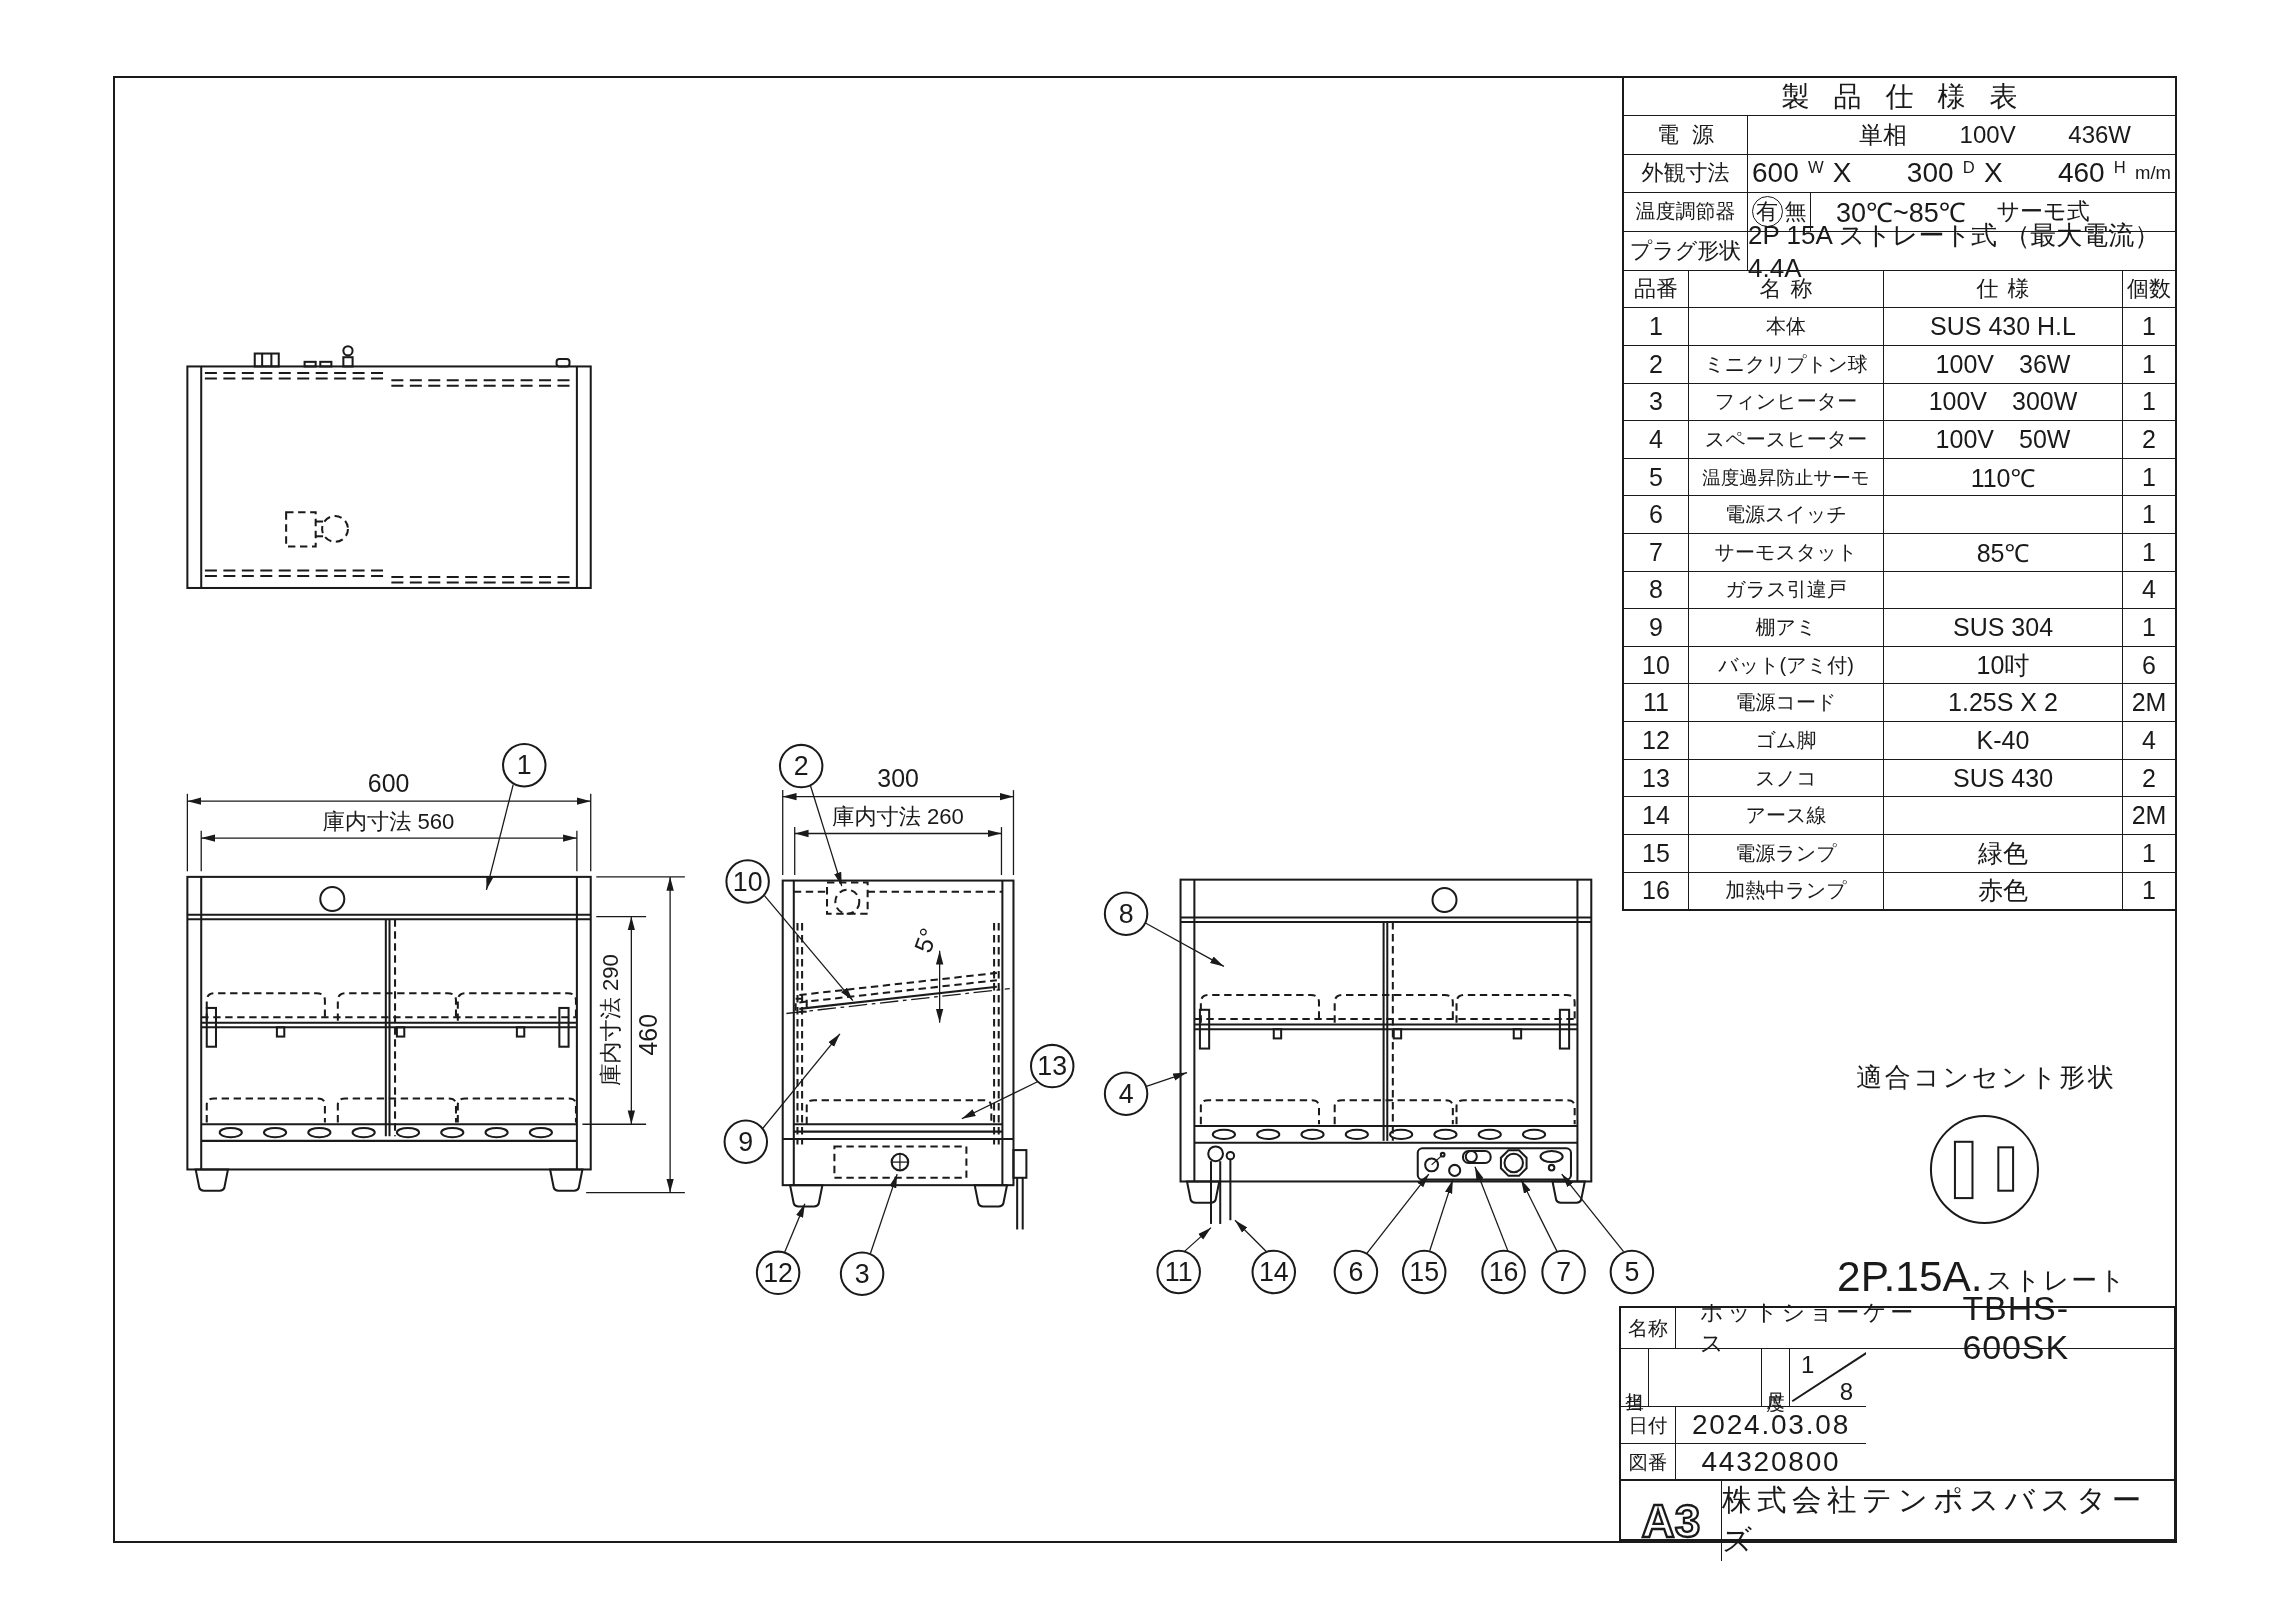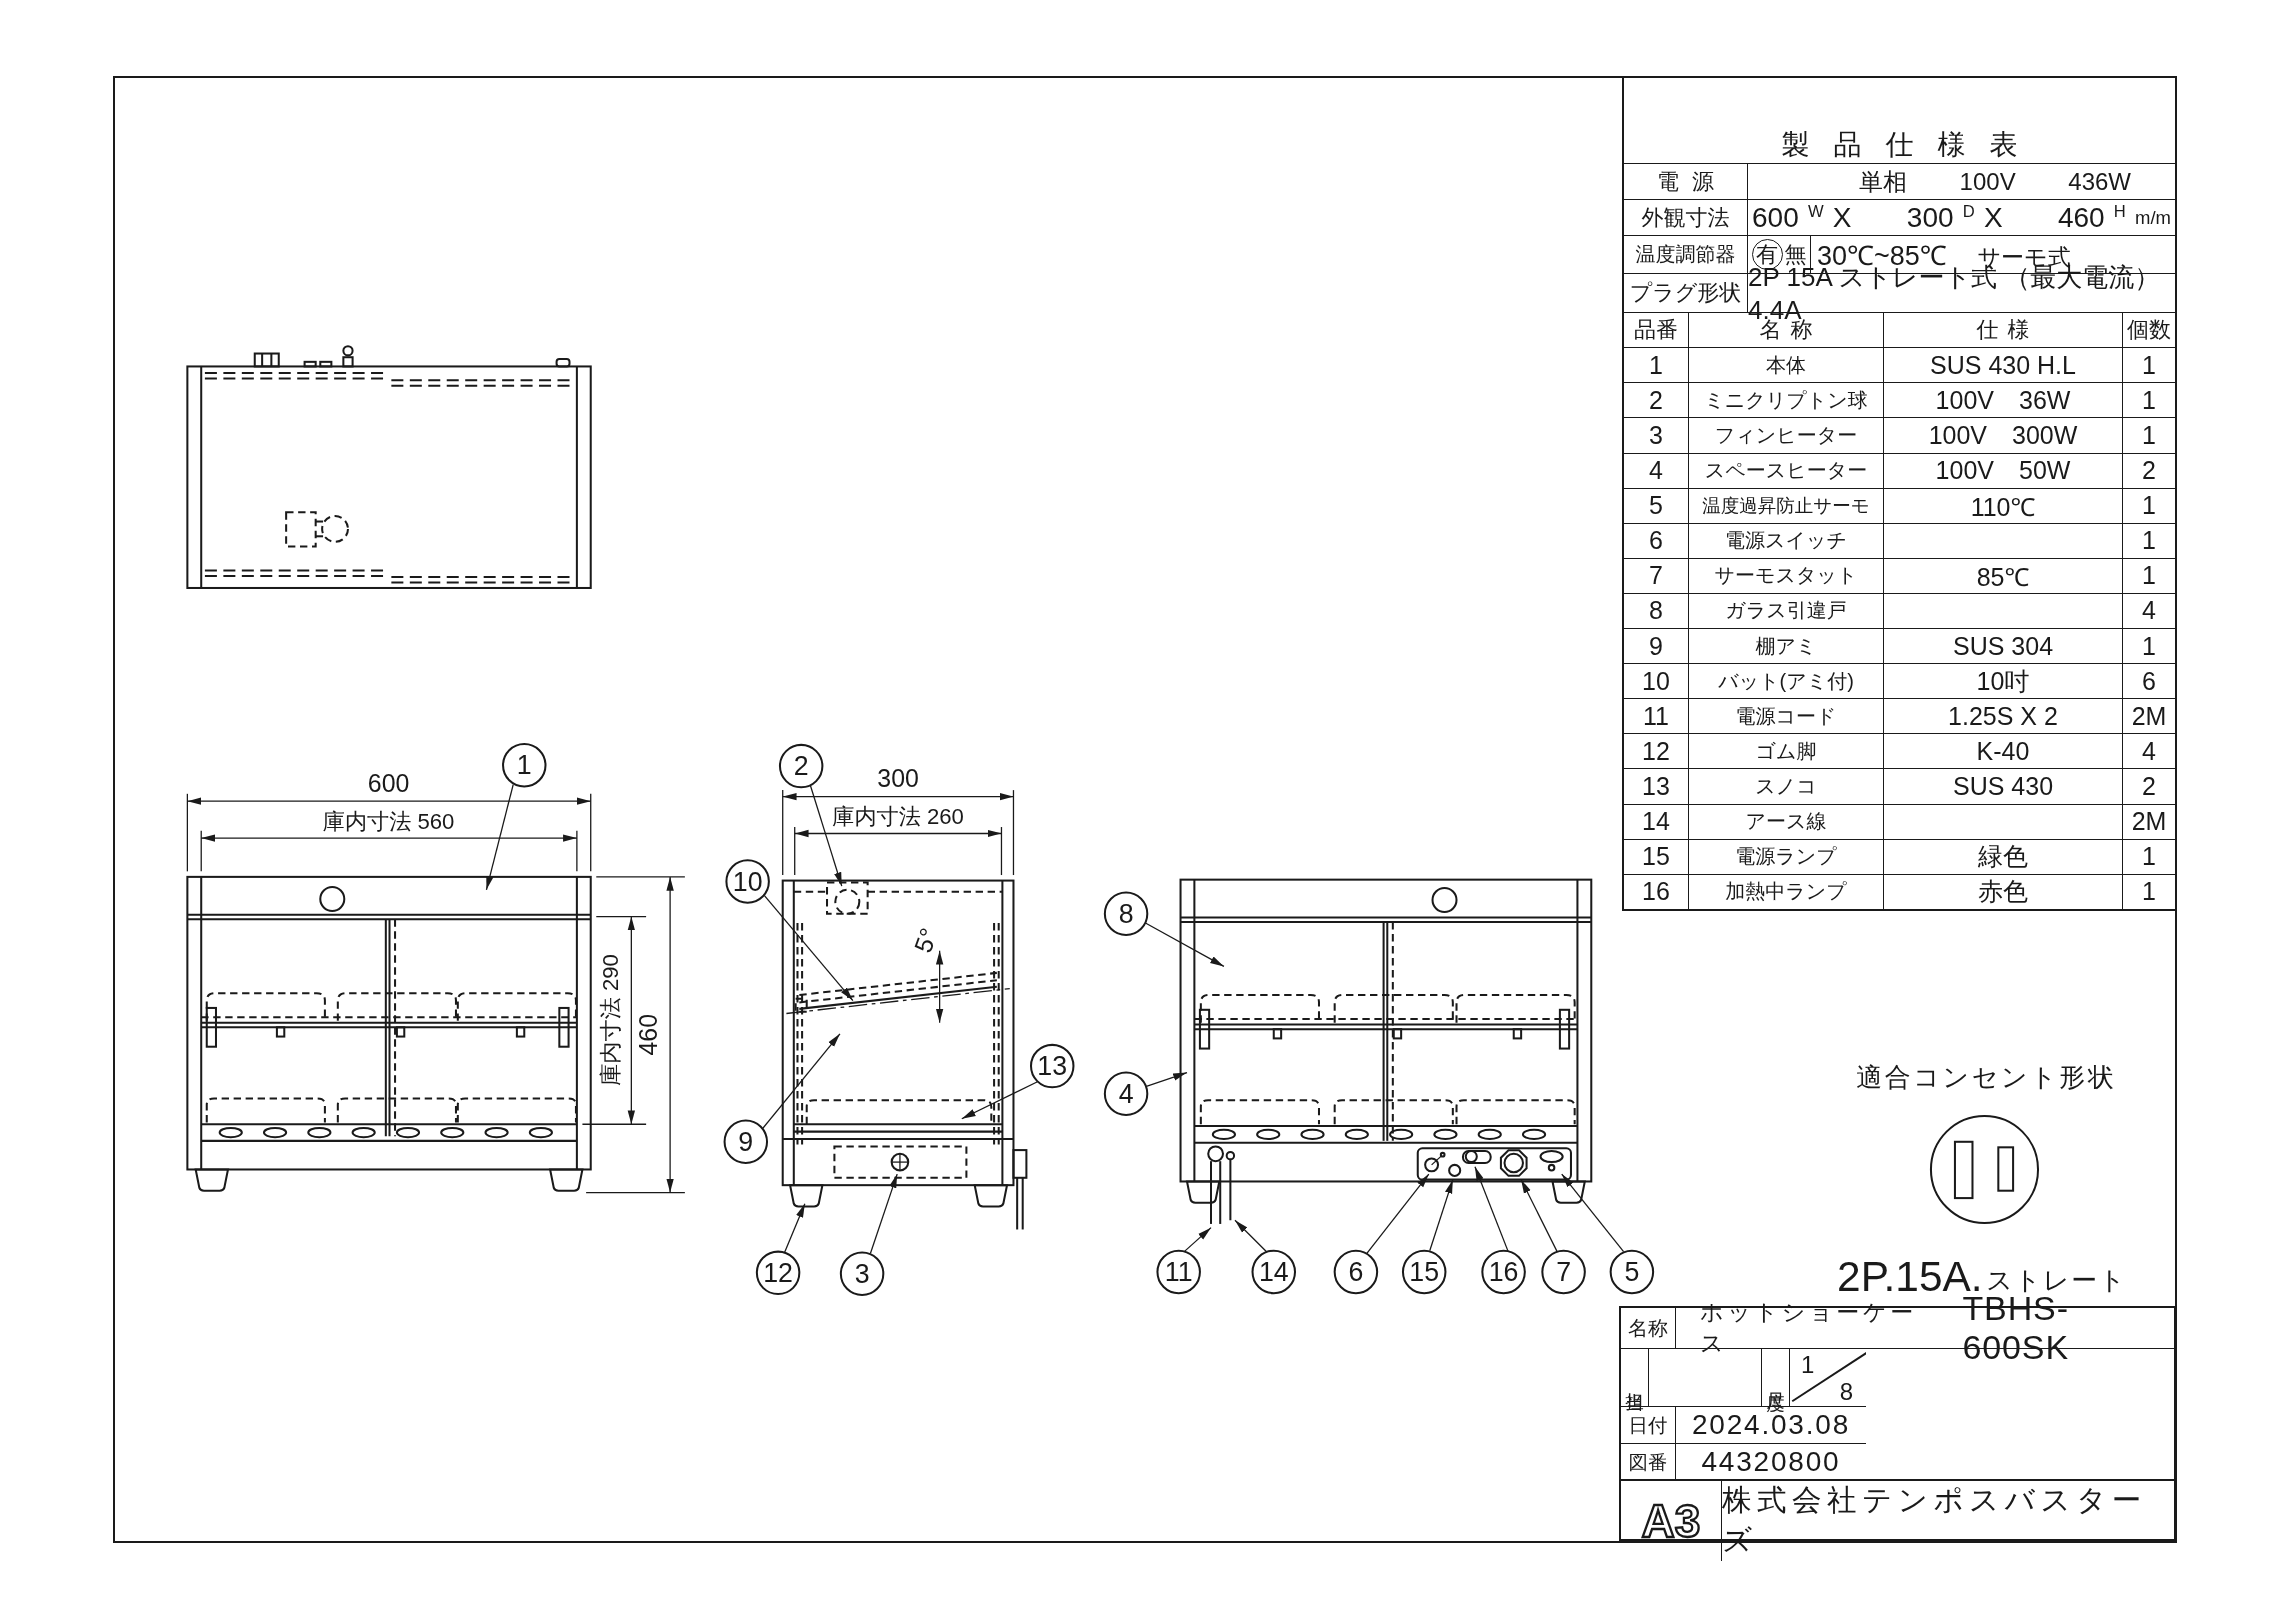--- a/index.html
+++ b/index.html
@@ -8,33 +8,33 @@
   #sheet { position:relative; width:2290px; height:1619px; background:#fff; overflow:hidden; }
   #frame { position:absolute; left:113px; top:76px; width:2064px; height:1467px; border:2.8px solid #1a1a1a; }
   svg text { fill:#1a1a1a; }
 
   
   #spec { position:absolute; left:1622px; top:76px; width:555px; height:835px;
           border:2.8px solid #1a1a1a; background:#fff; display:flex; flex-direction:column; font-size:24px; }
   #spec .row { display:flex; border-top:1.8px solid #1a1a1a; align-items:stretch; }
   #spec .row:first-child { border-top:none; }
   .t-row { height:37px; align-items:center; justify-content:center;
-           font-size:28px; letter-spacing:24px; text-indent:24px;margin-top:48px; }
+           font-size:28px; letter-spacing:24px; text-indent:24px; }
   .s-row { height:39px; }
   .s-label { width:123px; display:flex; align-items:center; justify-content:center; font-size:22px; flex:none; }
   .s-val  { flex:1; border-left:1.8px solid #1a1a1a; display:flex; align-items:center; }
   .pow-val { justify-content:space-between; padding:0 44px 0 111px; }
   .dim-val { justify-content:center; gap:9.2px; font-size:28px; }
   .dim-val sup { font-size:16.6px; position:relative; top:-5.5px; }
   .dim-gap { width:37px; }
   .mm { font-size:18.5px; }
   .yn { width:63px; flex:none; display:flex; align-items:center; justify-content:center; gap:1.8px; font-size:22px; border-left:1.8px solid #1a1a1a;}
   .yn .circ { border:1.8px solid #1a1a1a; border-radius:50%; width:31px; height:31px;
               display:flex; align-items:center; justify-content:center; }
-  .thermo-val { flex:1; border-left:1.8px solid #1a1a1a; display:flex; align-items:flex-end; gap:31px; padding-left:6px; font-size:27px;}
+  .thermo-val { flex:1; border-left:1.8px solid #1a1a1a; display:flex; align-items:center; gap:31px; padding-left:25px; font-size:27px;}
   .thermo-val .sub { font-size:23px; }
   .plug-val { justify-content:center; font-size:26px; gap:0; }
   .h-row { height:38px; font-size:22px; }
   .prow  { height:38px; display:flex; border-top:1.8px solid #1a1a1a; }
   .c-no   { width:64px;  flex:none; display:flex; align-items:center; justify-content:center; font-size:25px; }
   .c-name { width:195px; flex:none; border-left:1.8px solid #1a1a1a; display:flex; align-items:center; justify-content:center; font-size:20px; }
   .c-spec { width:239px; flex:none; border-left:1.8px solid #1a1a1a; display:flex; align-items:center; justify-content:center; font-size:25px; }
   .c-qty  { flex:1; border-left:1.8px solid #1a1a1a; display:flex; align-items:center; justify-content:center; font-size:25px; }
   .hd .c-no, .hd .c-name, .hd .c-spec, .hd .c-qty { font-size:22px; letter-spacing:9.2px; text-indent:9.2px; }
 

